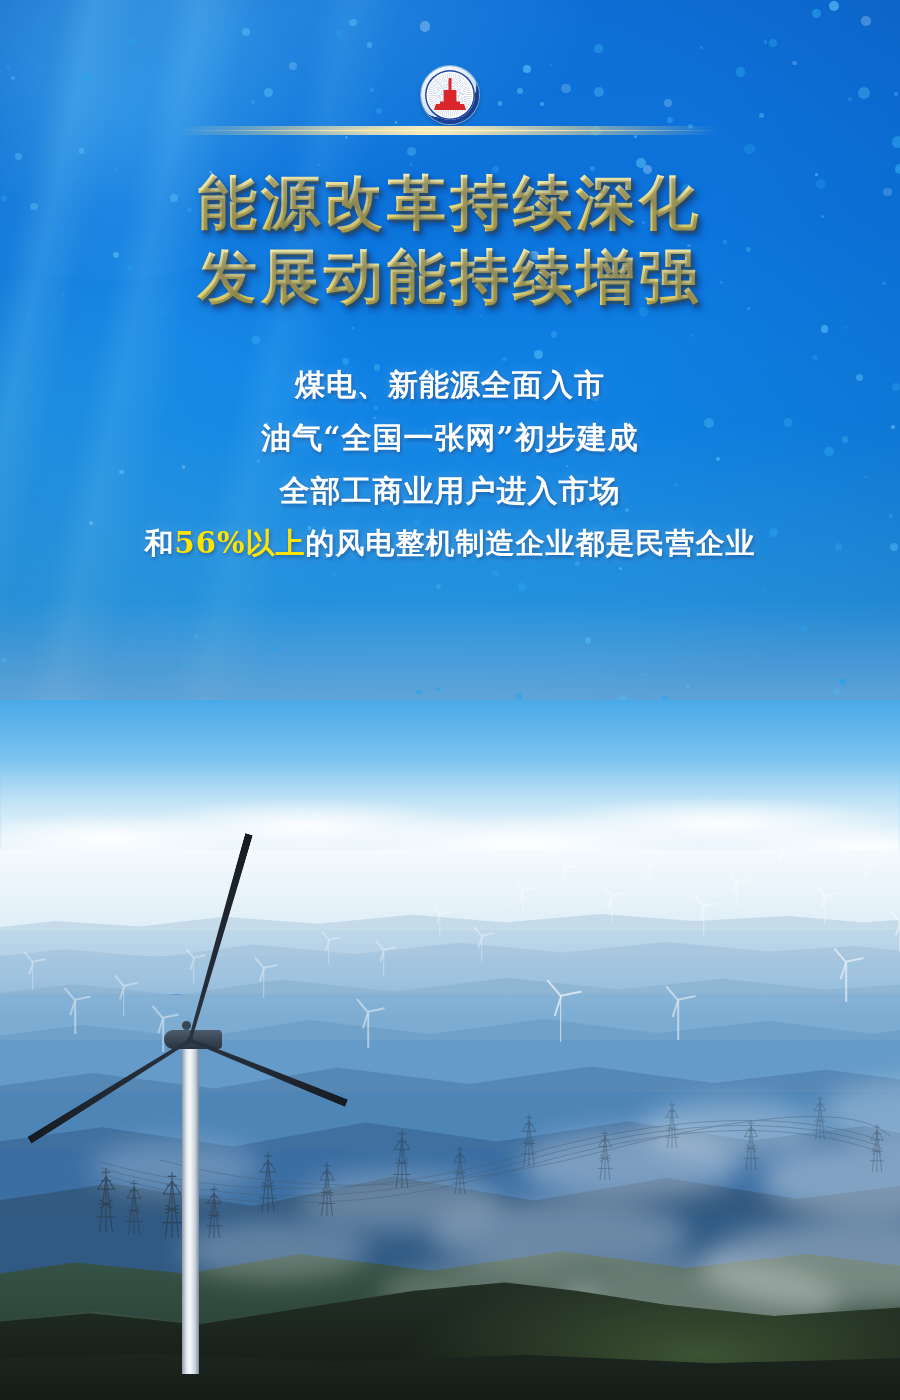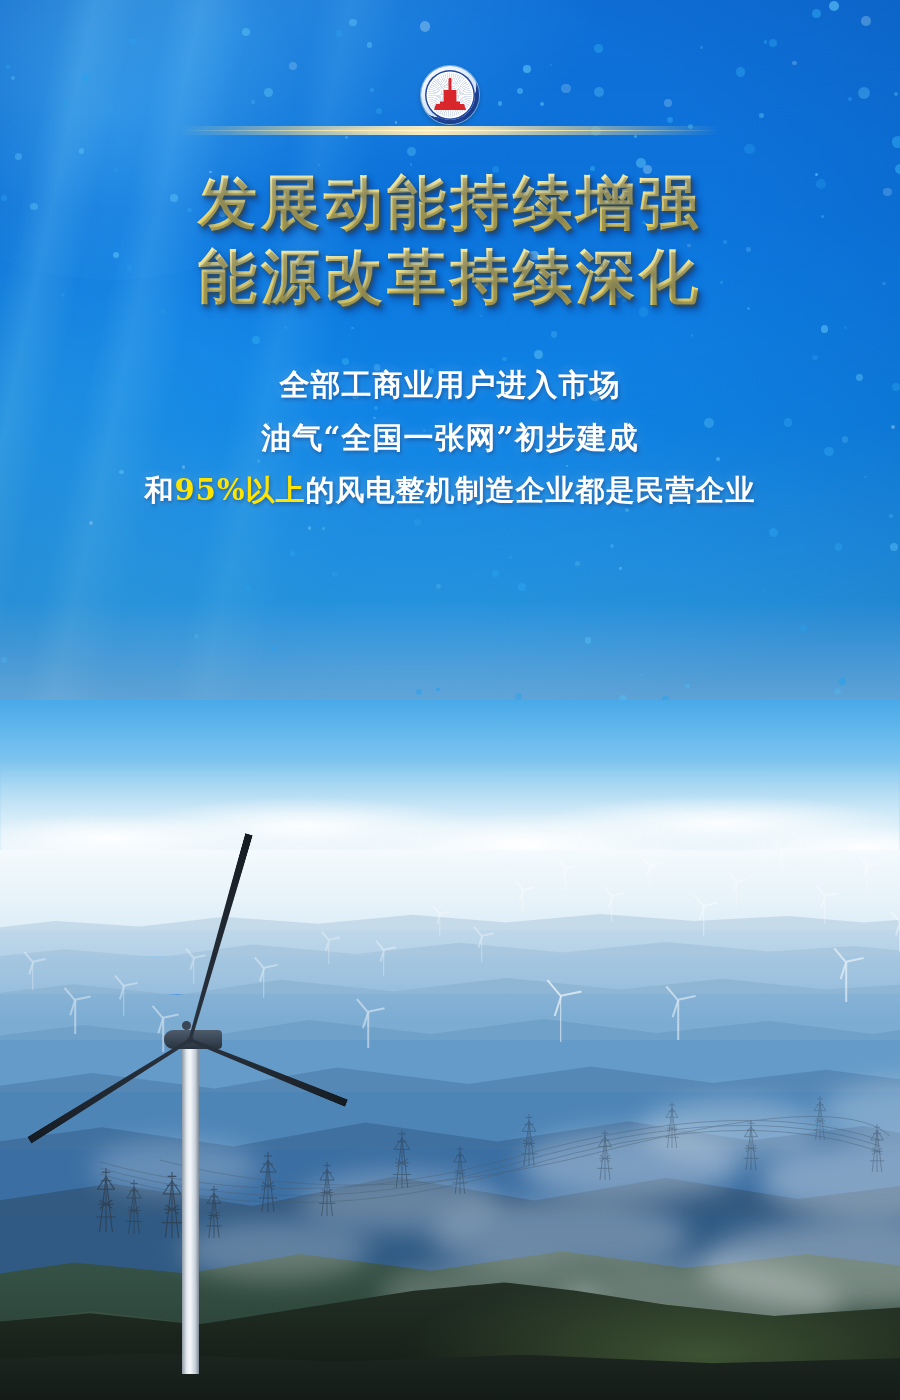--- a/index.html
+++ b/index.html
@@ -460,28 +460,29 @@
           <text font-size="7" font-family="Liberation Sans, sans-serif" font-weight="bold" fill="#1f47a0" letter-spacing="1.2">
             <textPath href="#arcpath" startOffset="50%" text-anchor="middle">XINHUA</textPath>
           </text>
         </svg>
       </span>
     </div>
   </div>
   <div class="divider"></div>
 
   <div class="headline">
+    <span class="hl">能源改革持续深化</span>
     <span class="hl">发展动能持续增强</span>
-    <span class="hl">能源改革持续深化</span>
   </div>
 
   <div class="body-lines">
+    <span class="ln">煤电、新能源全面入市</span>
+    <span class="ln">油气“全国一张网”初步建成</span>
     <span class="ln">全部工商业用户进入市场</span>
-    <span class="ln">油气“全国一张网”初步建成</span>
-    <span class="ln wide"><span>和</span><span class="hi">95%以上</span><span>的风电整机制造企业都是民营企业</span></span>
+    <span class="ln wide"><span>和</span><span class="hi">56%以上</span><span>的风电整机制造企业都是民营企业</span></span>
   </div>
 
   <div class="photo">
     <div class="sky"></div>
     <div class="cloudsea"></div>
     <div class="haze"></div>
 
     <div class="ridge r1"></div>
     <div class="ridge r2"></div>
     <div class="ridge r3"></div>

